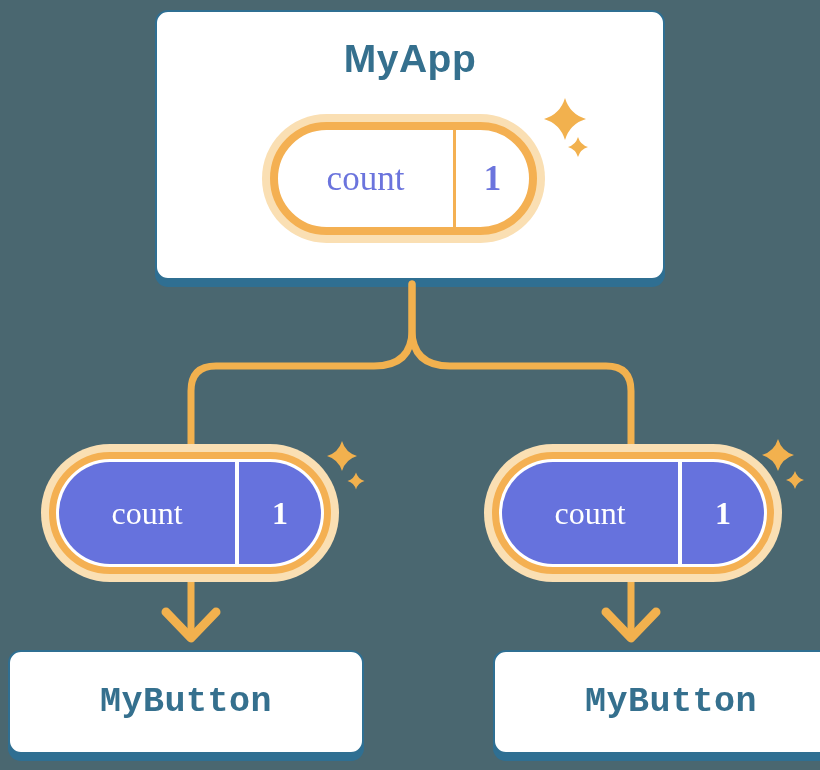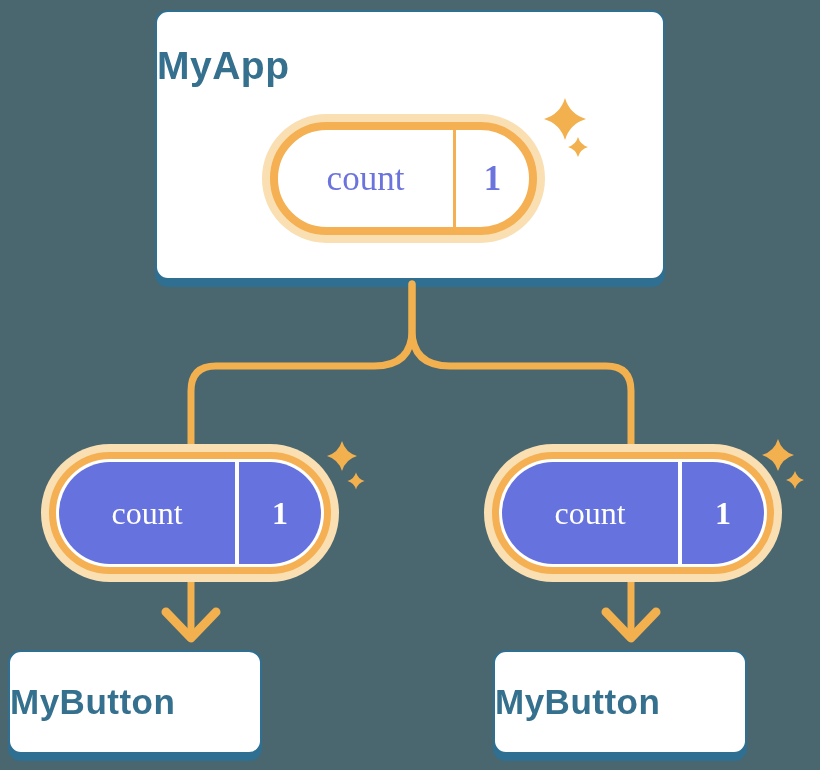--- a/index.html
+++ b/index.html
@@ -33,29 +33,30 @@
     border: 2px solid var(--card-border);
     border-radius: 13px;
     box-shadow: 0 7px 0 0 var(--card-border);
     z-index: 1;
   }
   .card-root {
     left: 155px; top: 10px;
     width: 510px; height: 270px;
   }
   .card-root .card-title {
-    margin-top: 32px;
+    margin-top: 25px;
+    text-align: center;
     font-size: 39px;
     font-weight: 600;
     letter-spacing: 0.5px;
     color: var(--blue-text);
   }
   .card-leaf {
-    width: 254px; height: 104px;
-    display: flex; align-items: center; 
+    width: 356px; height: 104px;
+    display: flex; align-items: center; justify-content: center; font-family: Liberation Mono, monospace;
   }
   .card-leaf-left  { left: 8px;   top: 650px; }
   .card-leaf-right { left: 493px; top: 650px; }
   .card-leaf .card-title {
     font-size: 35px;
     font-weight: 600;
     letter-spacing: 0.5px;
     color: var(--blue-text);
   }
   

